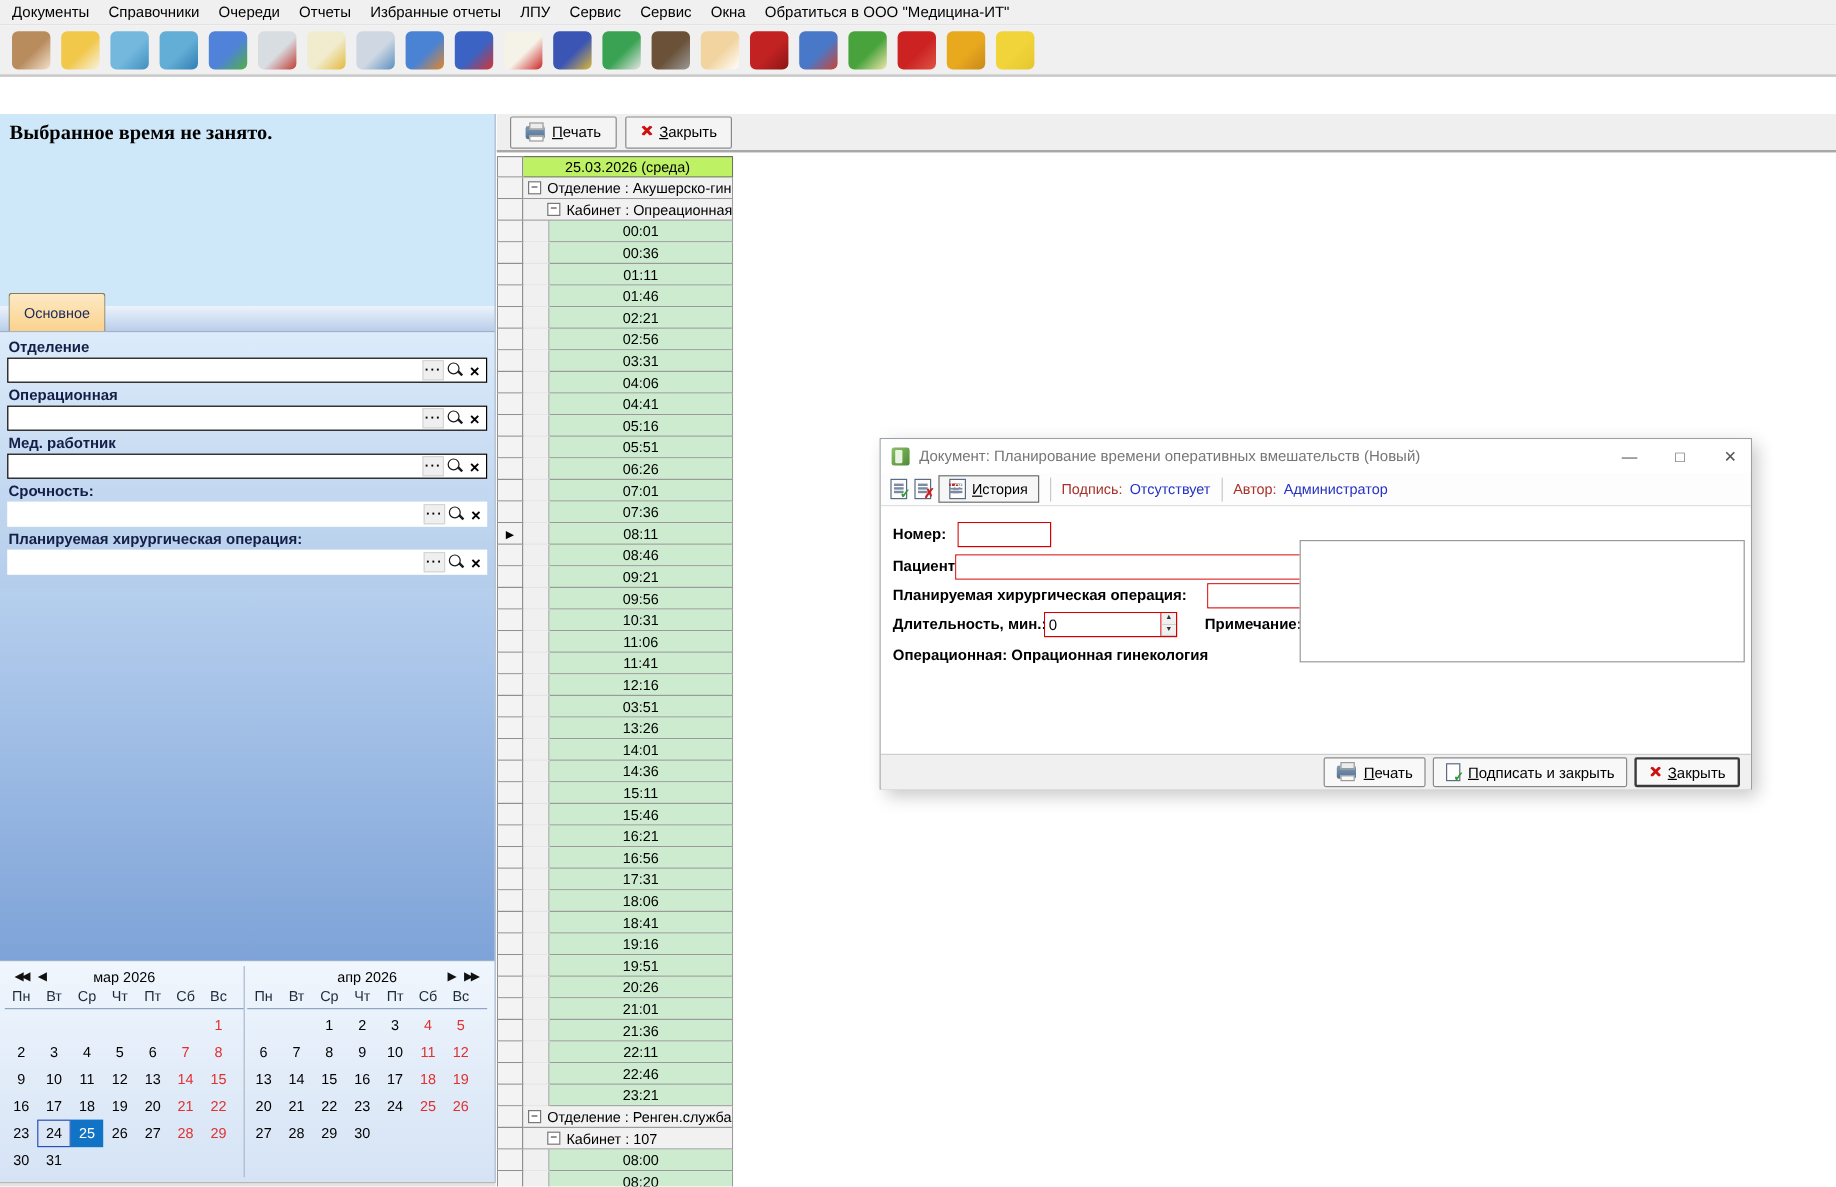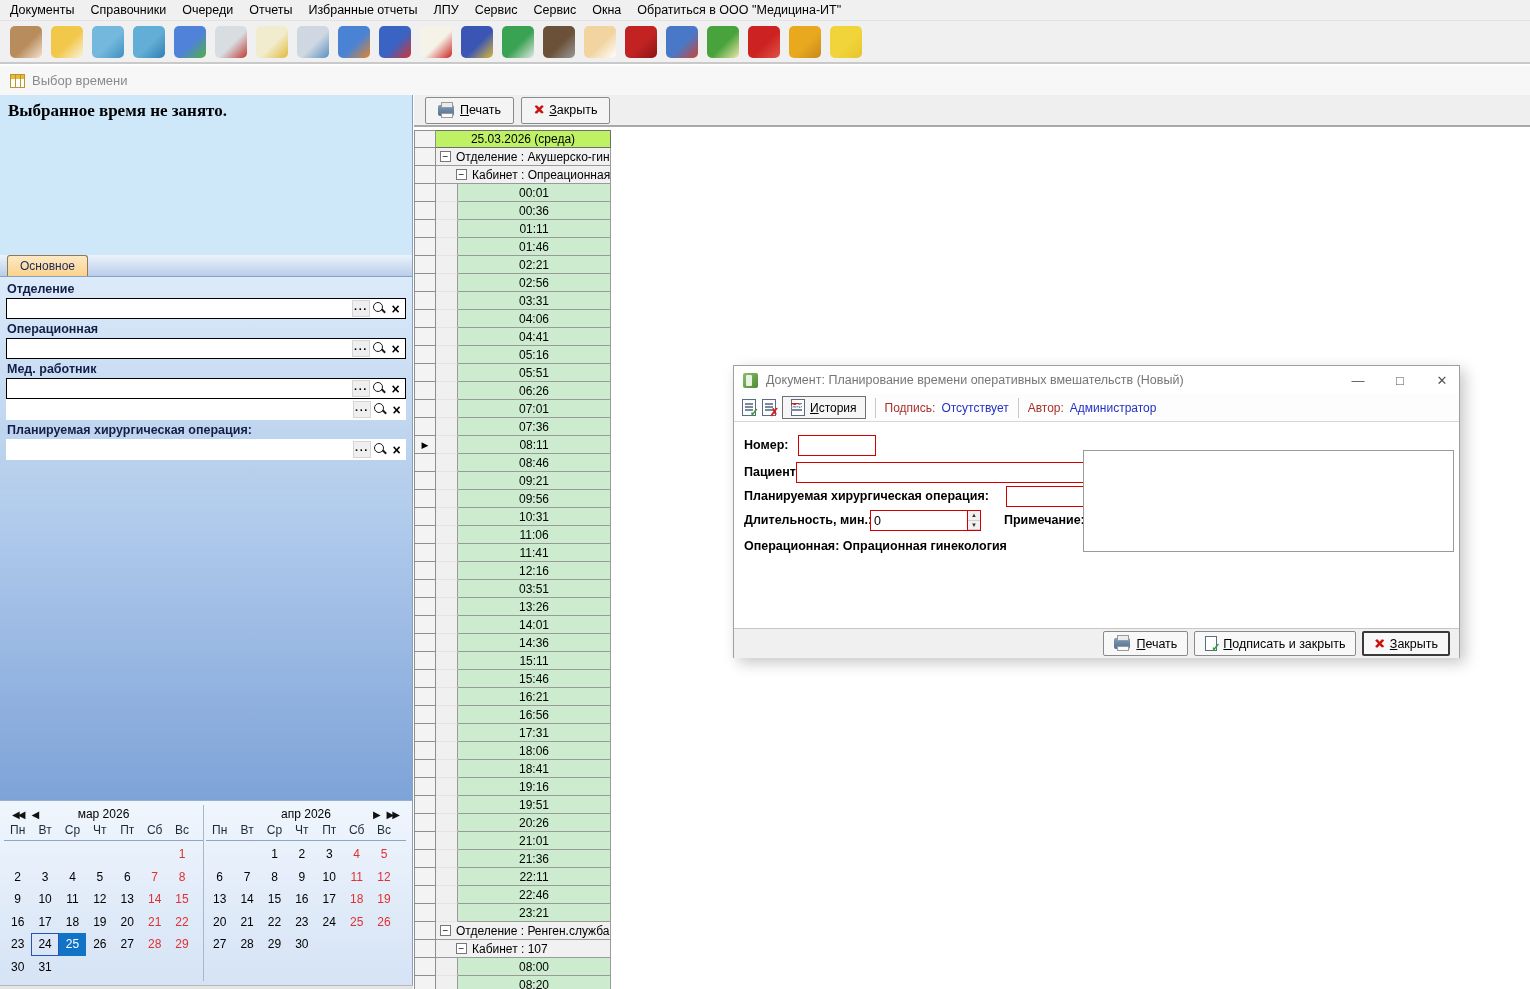--- a/index.html
+++ b/index.html
@@ -24,21 +24,21 @@
   .grid-glyph { width:15px; height:14px; background:#fff; border:1px solid #b9962f; position:relative; }
   .grid-glyph::before { content:""; position:absolute; left:0; top:0; right:0; height:4px; background:#e9b93c; }
   .grid-glyph::after { content:""; position:absolute; left:4px; top:0; bottom:0; width:1px; background:#b9962f; box-shadow:5px 0 0 #b9962f; }
 
   
   #left-panel { position:absolute; left:0; top:95px; width:413px; height:890px; border-right:1px solid #8aa0b8; }
   #info-box { position:absolute; left:0; top:0; width:100%; height:160px; background:#cfe8f9; padding:6px 8px; }
   #info-box .msg { font-family:"Liberation Serif", serif; font-weight:bold; font-size:17px; }
   #panel-tabs { position:absolute; left:0; top:160px; width:100%; height:22px;
                 background:linear-gradient(180deg,#ecf3fc,#b9cde9); border-bottom:1px solid #8aa0c0; }
-  #tab-main { position:absolute; left:7px; bottom:0; height:21px; padding:0 12px; background:linear-gradient(180deg,#fde9c5,#fbd28c);
+  #tab-main { position:absolute; left:7px; bottom:0; height:32px; padding:0 12px; background:linear-gradient(180deg,#fde9c5,#fbd28c);
               border:1px solid #8c7b55; border-bottom:none; border-radius:3px 3px 0 0; display:flex; align-items:center;
               color:#1b2a5a; font-size:12px; }
   #fields-area { position:absolute; left:0; top:182px; width:100%; height:213px;
                  background:linear-gradient(180deg,#dcebfa,#b4cdeb); padding-top:2px; }
   .fld-label { font-weight:bold; color:#141e46; font-size:12.5px; padding:3px 7px 2px 7px; }
   .fld-row { margin:0 6px; height:21px; background:#fff; position:relative; display:flex; align-items:center; }
   .fld-row.bordered { border:1px solid #000; }
   .fld-btns { position:absolute; right:1px; top:0; bottom:0; display:flex; align-items:center; gap:1px; padding-right:1px; }
   .btn-ell { width:18px; height:17px; background:#efefef; border:1px solid #d5d5d5; display:flex; align-items:center;
              justify-content:center; font-weight:bold; font-size:11px; letter-spacing:1px; cursor:pointer; }
@@ -164,26 +164,20 @@
       <div class="tb-icon" style="background: linear-gradient(135deg, rgb(107, 81, 56) 55%, rgb(154, 154, 154));"></div>
       <div class="tb-icon" style="background: linear-gradient(135deg, rgb(242, 212, 160) 55%, rgb(255, 255, 255));"></div>
       <div class="tb-icon" style="background: linear-gradient(135deg, rgb(194, 34, 34) 55%, rgb(138, 21, 21));"></div>
       <div class="tb-icon" style="background: linear-gradient(135deg, rgb(74, 120, 200) 55%, rgb(204, 68, 51));"></div>
       <div class="tb-icon" style="background: linear-gradient(135deg, rgb(73, 163, 60) 55%, rgb(239, 230, 173));"></div>
       <div class="tb-icon" style="background: linear-gradient(135deg, rgb(204, 34, 34) 55%, rgb(224, 85, 69));"></div>
       <div class="tb-icon" style="background: linear-gradient(135deg, rgb(232, 169, 31) 55%, rgb(200, 136, 26));"></div>
       <div class="tb-icon" style="background: linear-gradient(135deg, rgb(240, 212, 58) 55%, rgb(230, 197, 46));"></div>
     </div>
 
-  <div id="tabstrip">
-    <div id="mdi-tab">
-      <span class="grid-glyph"></span>
-      <span class="tab-label">Выбор времени</span>
-    </div>
-  </div>
 
   <div id="left-panel">
     <div id="info-box">
       <div class="msg">Выбранное время не занято.</div>
     </div>
     <div id="panel-tabs">
       <div id="tab-main">Основное</div>
     </div>
     <div id="fields-area">
         <div class="fld-label">Отделение</div>
@@ -203,20 +197,21 @@
           </div>
         </div>
         <div class="fld-label">Мед. работник</div>
         <div class="fld-row bordered">
           <div class="fld-btns">
             <span class="btn-ell">···</span>
             <span class="btn-mag"></span>
             <span class="btn-x">×</span>
           </div>
         </div>
+        <div class="fld-label">Срочность:</div>
         <div class="fld-row">
           <div class="fld-btns">
             <span class="btn-ell">···</span>
             <span class="btn-mag"></span>
             <span class="btn-x">×</span>
           </div>
         </div>
         <div class="fld-label">Планируемая хирургическая операция:</div>
         <div class="fld-row">
           <div class="fld-btns">

